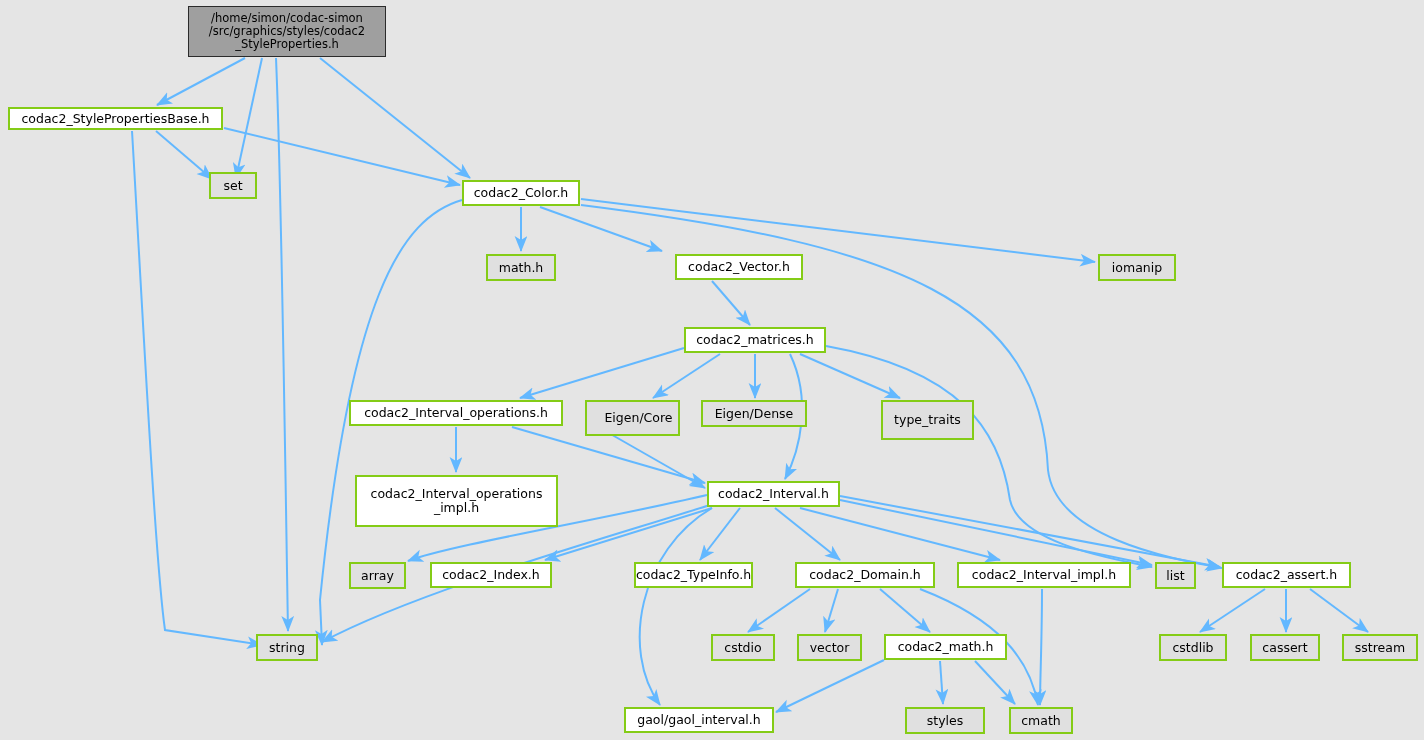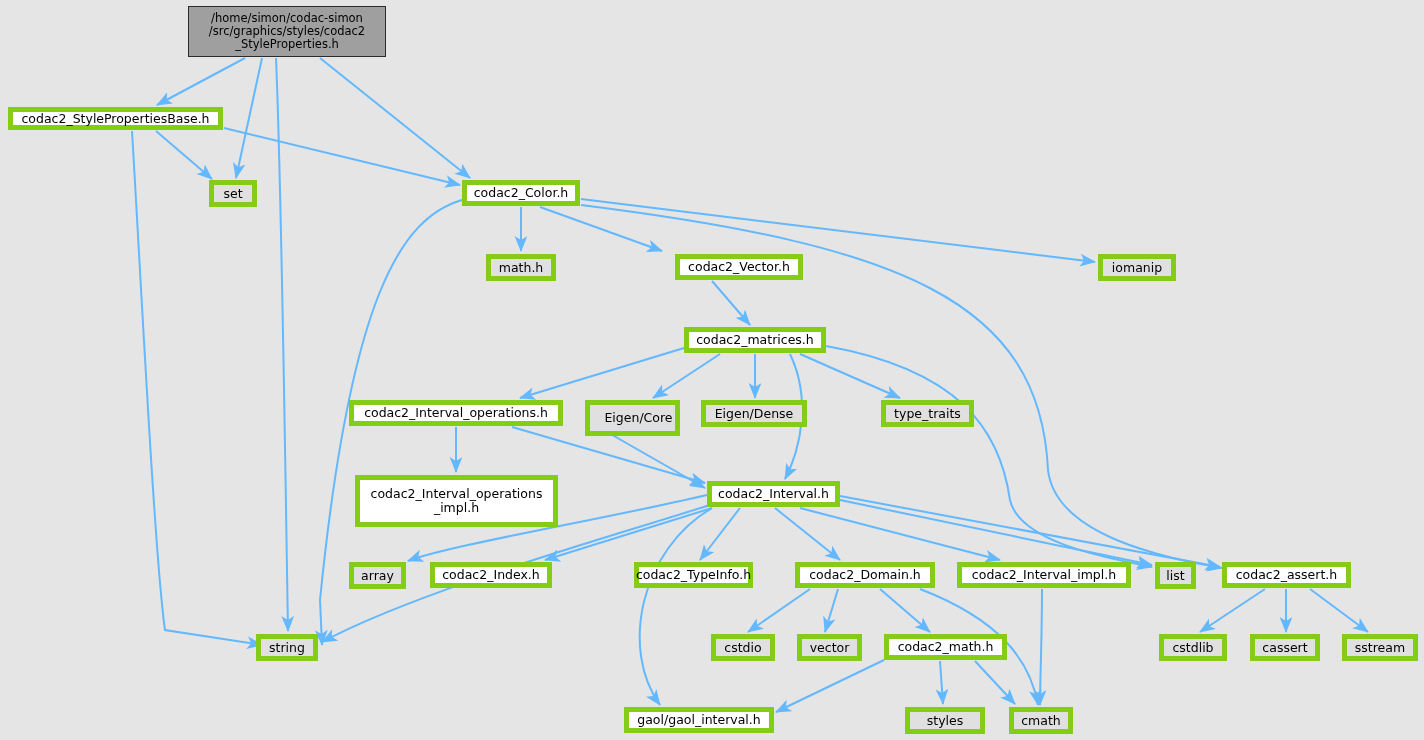--- a/index.html
+++ b/index.html
@@ -23,21 +23,21 @@
     height: 740px;
     pointer-events: none;
   }
   .node {
     position: absolute;
     box-sizing: border-box;
     display: flex;
     align-items: center;
     justify-content: center;
     text-align: center;
-    border: 5px solid #84cc16;
+    border: 2px solid #84cc16;
     color: #000000;
     line-height: 1.12;
     white-space: pre;
     cursor: pointer;
   }
   .node.file {
     background: #ffffff;
   }
   .node.sys {
     background: #e0e0e0;
@@ -100,30 +100,30 @@
         <path d="M 1265,589 L 1200,632" fill="none" stroke="#63b8ff" stroke-width="2" marker-end="url(#arrow)"></path>
         <path d="M 1286,589 L 1286,632" fill="none" stroke="#63b8ff" stroke-width="2" marker-end="url(#arrow)"></path>
         <path d="M 1310,589 L 1368,632" fill="none" stroke="#63b8ff" stroke-width="2" marker-end="url(#arrow)"></path>
       </g>
   </svg>
   <div id="node-layer">
       <div class="node root" style="left: 188px; top: 6px; width: 198px; height: 51px; font-size: 11.5px;">/home/simon/codac-simon
 /src/graphics/styles/codac2
 _StyleProperties.h</div>
       <div class="node file" style="left: 8px; top: 107px; width: 215px; height: 23px; font-size: 12.5px;">codac2_StylePropertiesBase.h</div>
-      <div class="node sys" style="left: 209px; top: 180px; width: 48px; height: 27px; font-size: 12.5px;">set</div>
+      <div class="node sys" style="left: 209px; top: 172px; width: 48px; height: 27px; font-size: 12.5px;">set</div>
       <div class="node file" style="left: 462px; top: 180px; width: 118px; height: 26px; font-size: 12.5px;">codac2_Color.h</div>
       <div class="node sys" style="left: 486px; top: 254px; width: 70px; height: 27px; font-size: 12.5px;">math.h</div>
       <div class="node file" style="left: 635px; top: 254px; width: 128px; height: 26px; font-size: 12.5px; margin-left: 40px;">codac2_Vector.h</div>
       <div class="node sys" style="left: 1098px; top: 254px; width: 78px; height: 27px; font-size: 12.5px;">iomanip</div>
       <div class="node file" style="left: 684px; top: 327px; width: 142px; height: 26px; font-size: 12.5px;">codac2_matrices.h</div>
       <div class="node file" style="left: 349px; top: 400px; width: 214px; height: 26px; font-size: 12.5px;">codac2_Interval_operations.h</div>
       <div class="node sys" style="left: 585px; top: 400px; width: 95px; height: 36px; font-size: 12.5px; padding-left: 12px;">Eigen/Core</div>
       <div class="node sys" style="left: 701px; top: 400px; width: 106px; height: 27px; font-size: 12.5px;">Eigen/Dense</div>
-      <div class="node sys" style="left: 881px; top: 400px; width: 93px; height: 27px; font-size: 12.5px;">type_traits</div>
+      <div class="node sys" style="left: 881px; top: 400px; width: 93px; height: 40px; font-size: 12.5px;">type_traits</div>
       <div class="node file" style="left: 355px; top: 475px; width: 203px; height: 52px; font-size: 12.5px;">codac2_Interval_operations
 _impl.h</div>
       <div class="node file" style="left: 707px; top: 481px; width: 133px; height: 26px; font-size: 12.5px;">codac2_Interval.h</div>
       <div class="node sys" style="left: 349px; top: 562px; width: 57px; height: 27px; font-size: 12.5px;">array</div>
       <div class="node file" style="left: 430px; top: 562px; width: 122px; height: 26px; font-size: 12.5px;">codac2_Index.h</div>
       <div class="node file" style="left: 634px; top: 562px; width: 119px; height: 26px; font-size: 12.5px;">codac2_TypeInfo.h</div>
       <div class="node file" style="left: 795px; top: 562px; width: 140px; height: 26px; font-size: 12.5px;">codac2_Domain.h</div>
       <div class="node file" style="left: 957px; top: 562px; width: 174px; height: 26px; font-size: 12.5px;">codac2_Interval_impl.h</div>
       <div class="node sys" style="left: 1155px; top: 562px; width: 41px; height: 27px; font-size: 12.5px;">list</div>
       <div class="node file" style="left: 1222px; top: 562px; width: 129px; height: 26px; font-size: 12.5px;">codac2_assert.h</div>

